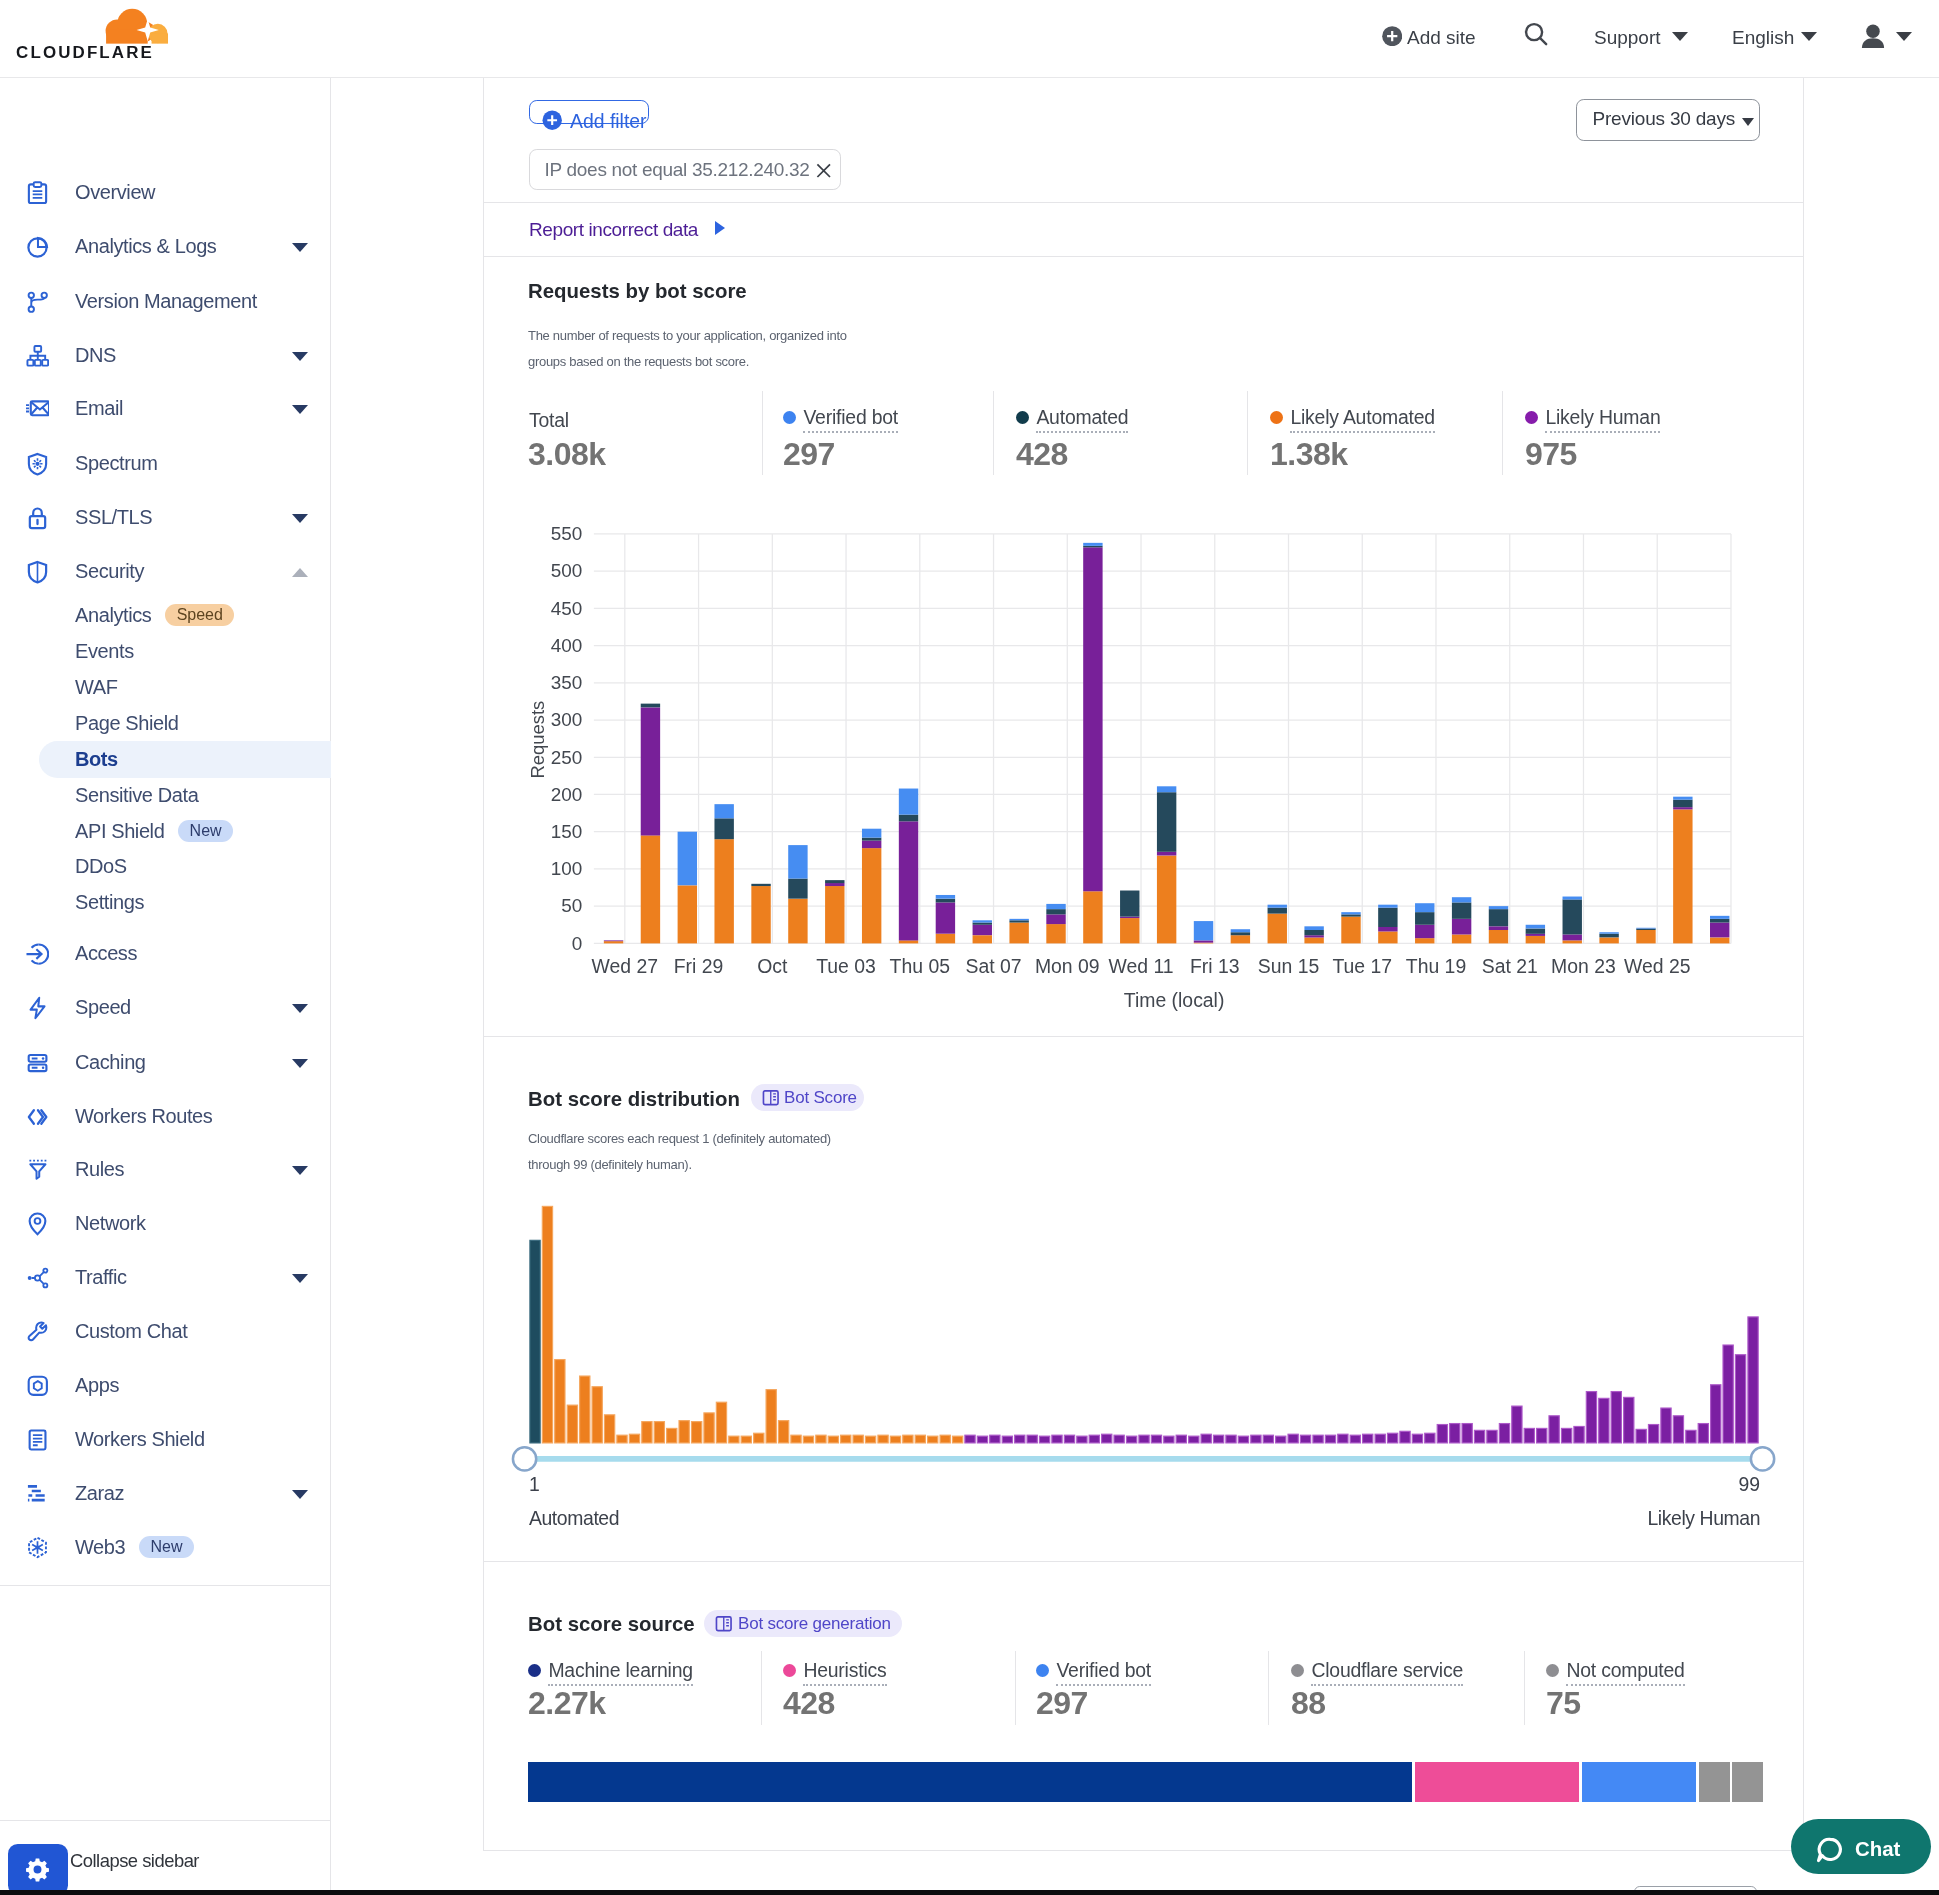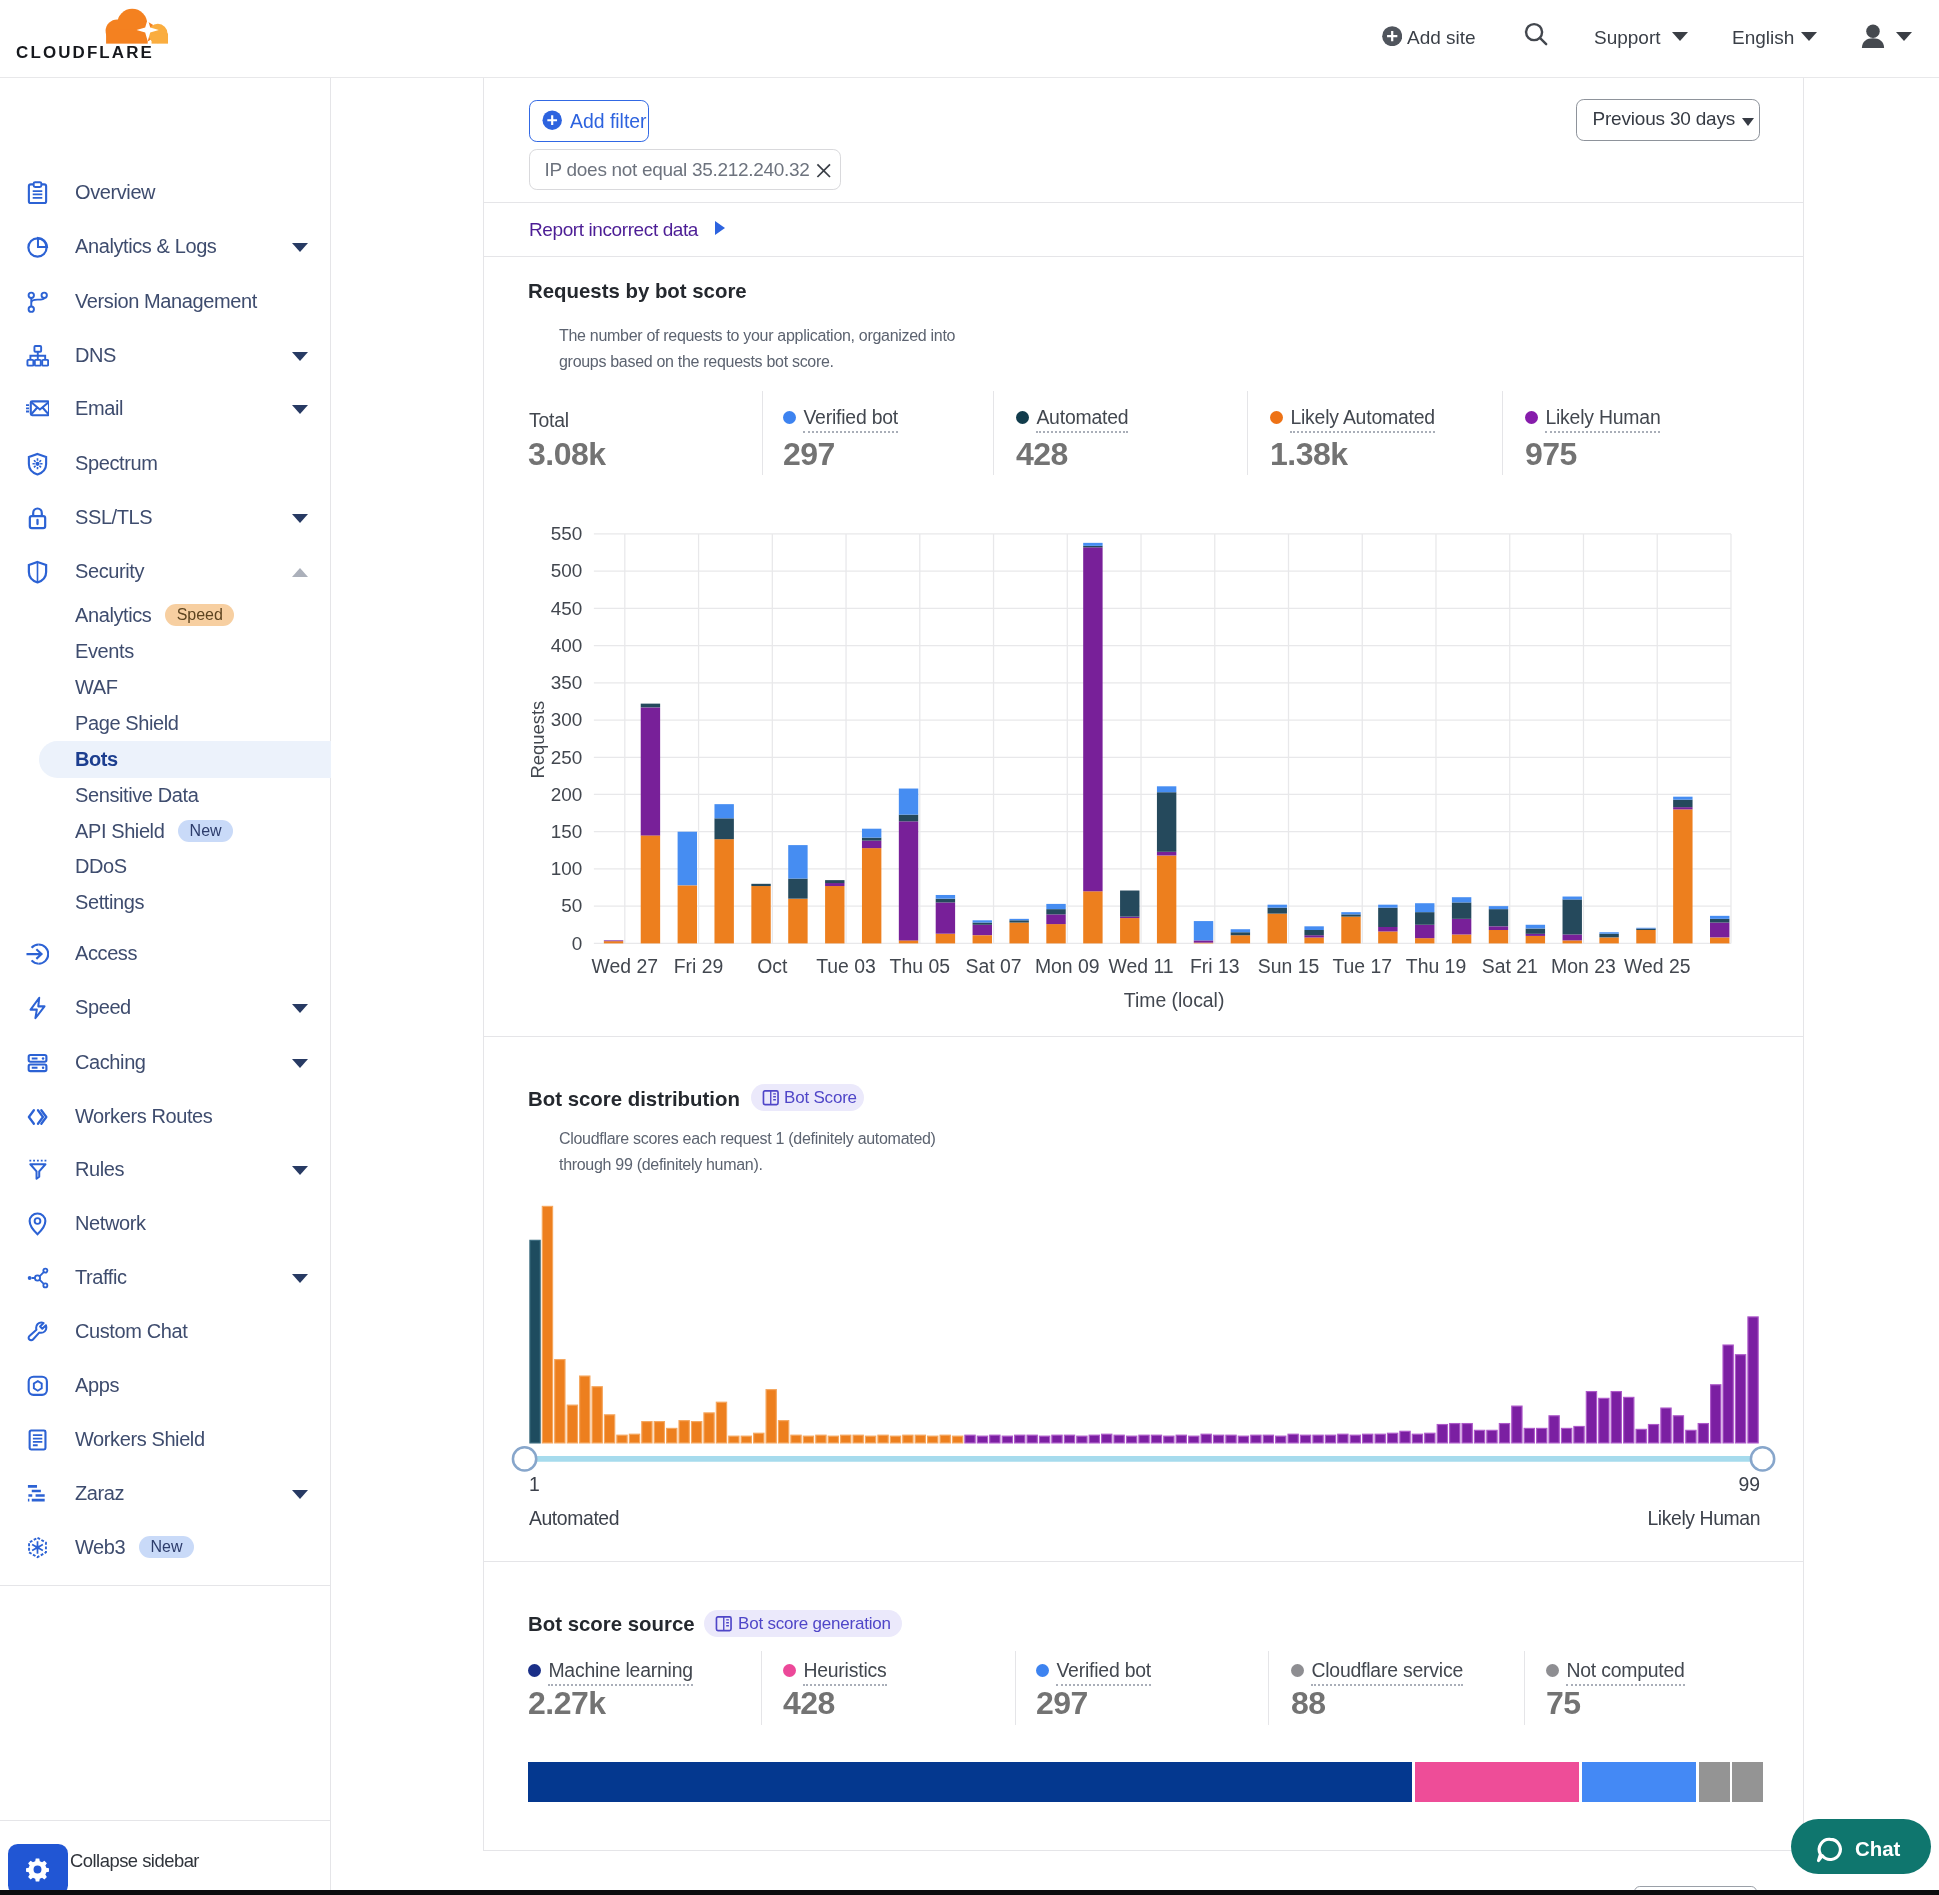--- a/index.html
+++ b/index.html
@@ -26,25 +26,25 @@
 .badge { display:inline-block; vertical-align:1.9px; margin-left:13.6px; padding:0 11.6px; height:22px; line-height:22px;
   border-radius:11.6px; font-size:16px; letter-spacing:0; }
 .badge.beta { background:#f7cfa1; color:#5d4420; }
 .badge.new { background:#c9daf8; color:#2d3c6b; }
 .selpill { position:absolute; left:39px; top:0px; width:292px; height:37px; background:#ecf2fb;
   border-radius:18.4px 0 0 18.4px; }
 .card { position:absolute; left:483px; top:78px; width:1321px; height:1773px;
   border-left:1px solid #e5e5e8; border-right:1px solid #e5e5e8; background:#fff; }
 .divider { position:absolute; left:483px; width:1321px; height:0; border-top:1px solid #e5e5e8; }
 .btn { position:absolute; border-radius:7.8px; }
-.addfilter { left:529px; top:100px; width:120px; height:42px; border:1.9px solid #3168e4; }
+.addfilter { left:529px; top:100px; width:120px; height:24px; border:1.9px solid #3168e4; }
 .chip { left:529px; top:149px; width:312px; height:41px; border:1px solid #d9d9dc; }
 .prev30 { left:1576px; top:99px; width:184px; height:42px; border:1.6px solid #8e939b; }
 .h2 { font-size:20.4px; font-weight:bold; color:#24282e; letter-spacing:0px; }
-.desc { font-size:16px; letter-spacing:-0.3px; color:#5c6370; line-height:26px; white-space:normal;margin-left:31px; }
+.desc { font-size:13px; letter-spacing:-0.3px; color:#5c6370; line-height:26px; white-space:normal; }
 .statlabel { font-size:19.4px; letter-spacing:-0.2px; color:#42474f; }
 .statvalue { font-size:32px; font-weight:bold; color:#737373; letter-spacing:-0.5px; }
 .dotted { border-bottom:2.4px dotted #a9aeb8; padding-bottom:2.9px; }
 .dot { display:inline-block; width:12.6px; height:12.6px; border-radius:6.8px; margin-right:7.8px; vertical-align:0.5px; }
 .vsep { position:absolute; width:0; border-left:1px solid #e5e5e8; }
 .pill2 { position:absolute; height:27px; border-radius:13.6px; background:#ebe9fb; color:#4f46c8;
   font-size:17.5px; letter-spacing:-0.2px; line-height:27px; }
 .chat { position:absolute; left:1791px; top:1819px; width:140px; height:55px; border-radius:31px;
   background:#0f766e; color:#fff; font-size:20.4px; font-weight:bold; z-index:9; }
 </style></head>

